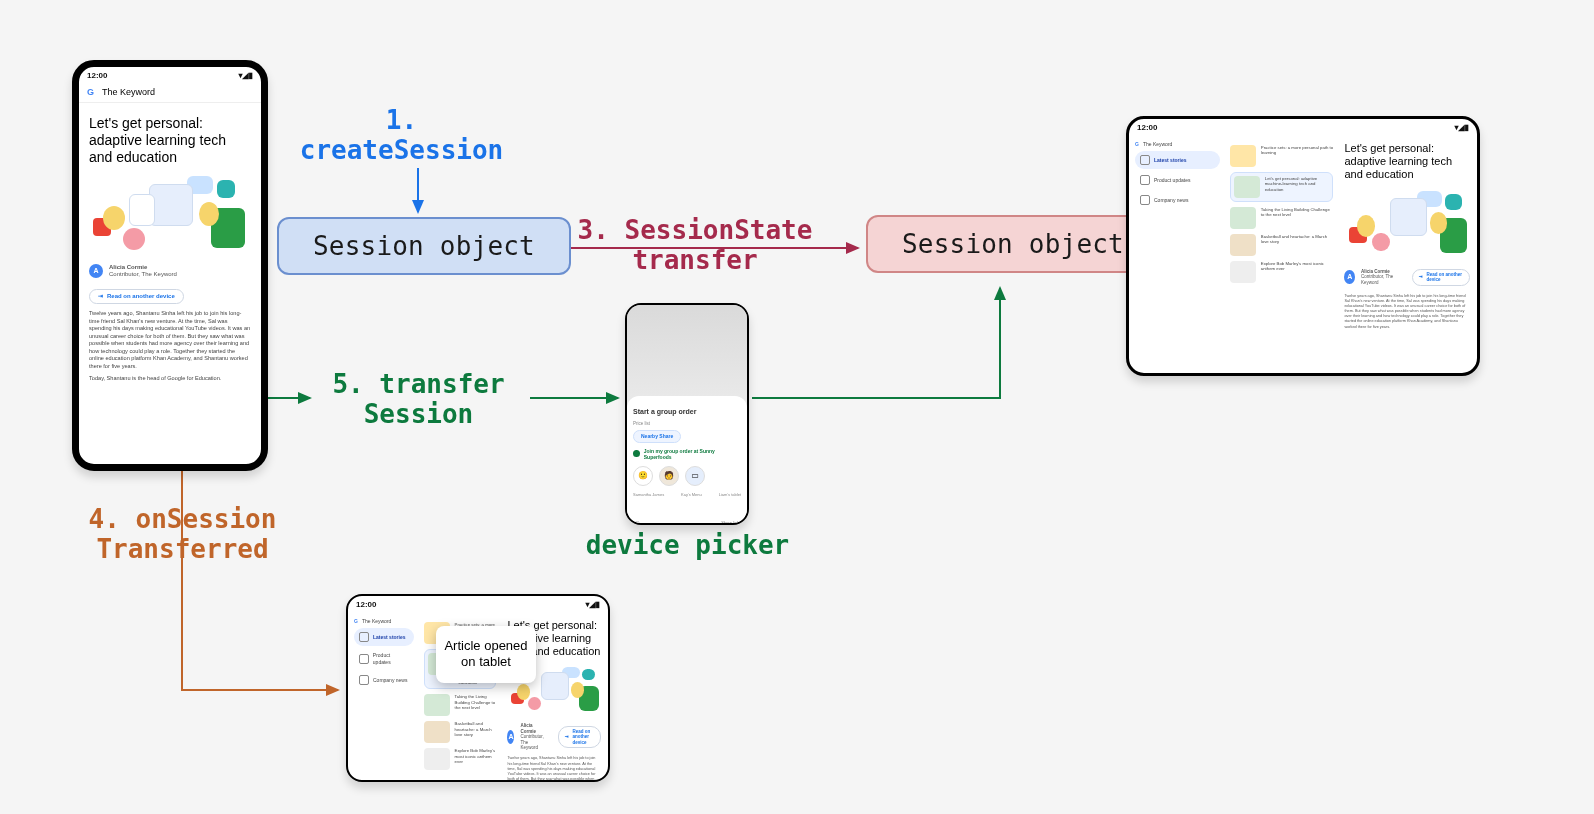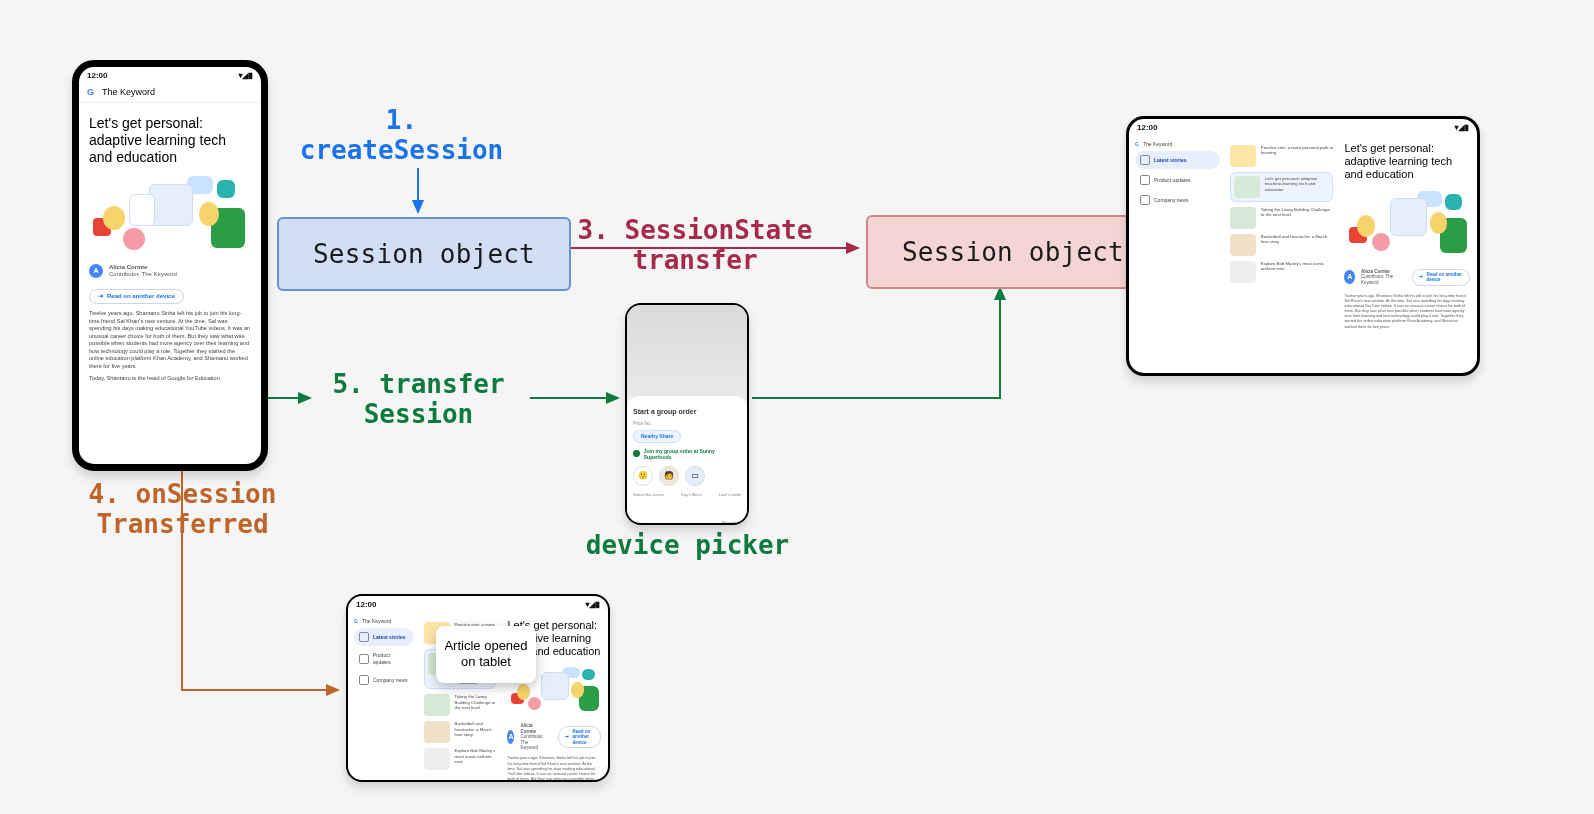--- a/index.html
+++ b/index.html
@@ -49,36 +49,36 @@
   .illu-bg{position:absolute;inset:0}
   .blob{position:absolute;border-radius:6px}
   .author{display:flex;align-items:center;gap:6px;font-size:6px;color:#555;margin:6px 0}
   .avatar{width:14px;height:14px;border-radius:50%;background:#4285F4;color:#fff;display:flex;align-items:center;justify-content:center;font-size:7px;font-weight:700}
   .pill-btn{display:inline-flex;align-items:center;gap:4px;border:1px solid #cfd7e3;border-radius:14px;padding:3px 8px;font-size:6px;color:#1a73e8;font-weight:600;margin:4px 0 6px}
   .body-text{font-size:5.6px;color:#444;line-height:1.35}
 
   
   .session-card{
     position:absolute;
-    border-radius:6px;
-    padding:20px 34px;
+    border-radius:12px;
+    padding:12px 34px;
     font-size:26px;
     font-family:var(--mono);
     letter-spacing:.2px;
     white-space:nowrap;
   }
   .session-blue{left:277px;top:217px;background:var(--card-blue);border:2px solid #6b8fcf;color:#1a1a1a}
   .session-red {left:866px;top:215px;background:var(--card-red);border:2px solid #d08686;color:#1a1a1a}
 
   
   .code-label{position:absolute;font-family:var(--mono);font-weight:700;font-size:26px;text-align:center;line-height:1.15}
   .lbl-1{color:var(--blue); left:284px; top:106px; width:235px}
   .lbl-2{color:var(--green);left:316px; top:370px; width:205px}
   .lbl-3{color:var(--red);  left:550px; top:216px; width:290px}
-  .lbl-4{color:var(--orange);left:70px; top:480px; width:225px}
+  .lbl-4{color:var(--orange);left:70px; top:505px; width:225px}
   .lbl-dp{color:var(--green);left:570px;top:531px;width:235px}
 
   
   svg.arrows{position:absolute;left:0;top:0;width:1594px;height:814px;pointer-events:none}
 
   
   .phone-picker{left:625px;top:303px;width:120px;height:218px;border-width:2px;border-radius:16px;background:#eaeaea}
   .phone-picker .scrim-top{height:95px;background:linear-gradient(#dadada,#e9e9e9);}
   .phone-picker .sheet{background:#fff;border-radius:12px 12px 0 0;margin-top:-4px;padding:6px 6px 4px;font-size:5.5px;position:relative;height:calc(100% - 95px)}
   .phone-picker h2{margin:6px 0 4px;font-size:7px;font-weight:600;color:#333;text-align:left}

